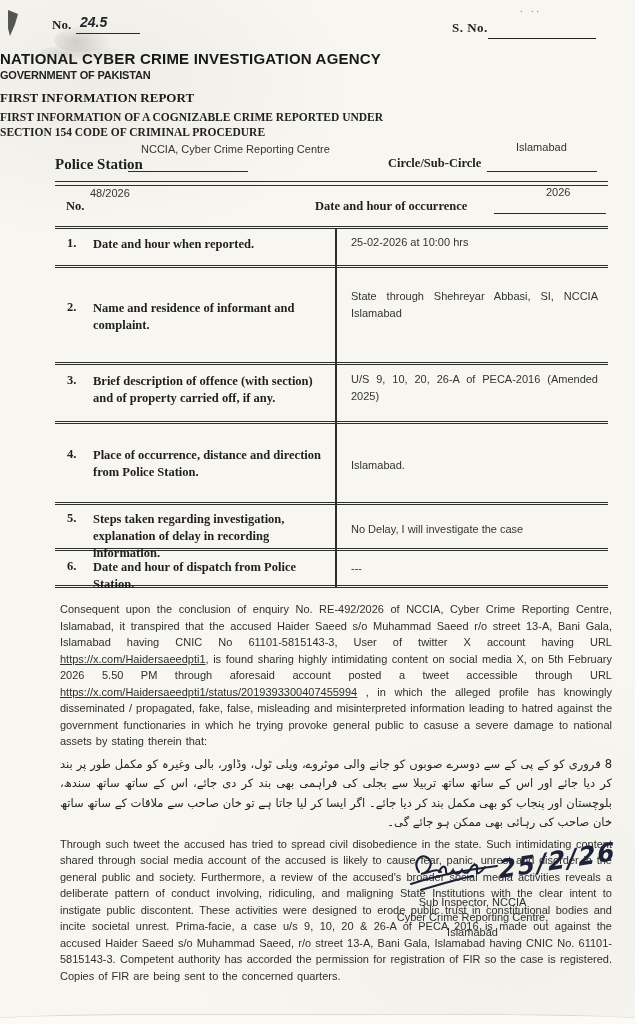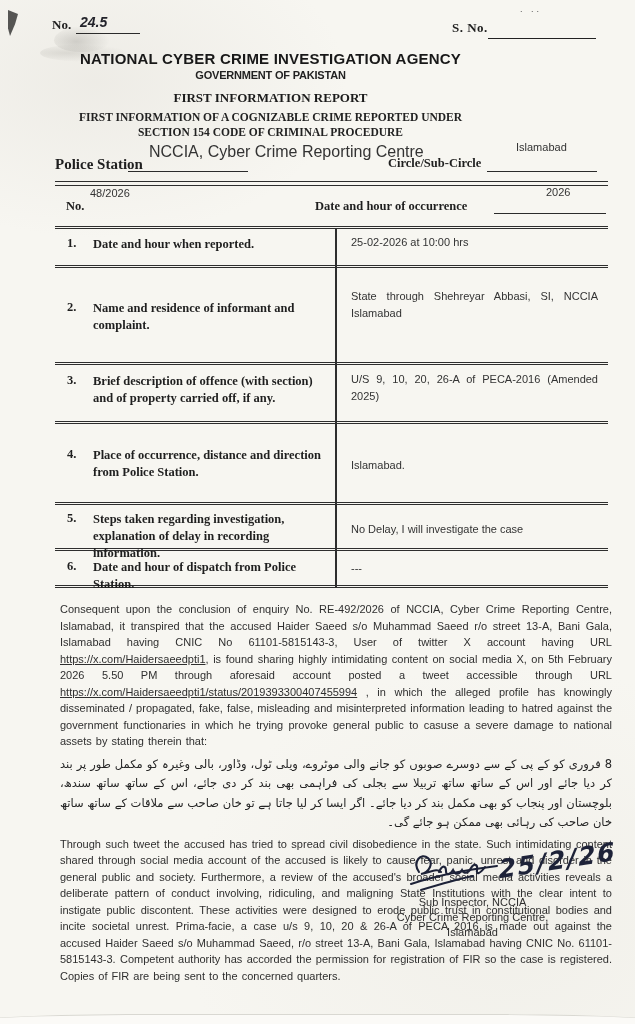--- a/index.html
+++ b/index.html
@@ -23,29 +23,29 @@
   
   .no-label{left:52px;top:17px;font-size:13px;}
   .no-value{left:80px;top:14px;font-size:14px;font-weight:bold;font-style:italic;color:#23232b;}
   .no-underline{left:76px;top:33px;width:64px;border-top:1.5px solid #2b2b2b;}
   .sn-label{left:452px;top:20px;font-size:13px;letter-spacing:.5px;}
   .sn-value{left:503px;top:12px;font-size:21px;font-weight:bold;letter-spacing:2.5px;
     color:#1c1c1e;font-family:"DejaVu Sans", sans-serif;}
   .sn-underline{left:488px;top:38px;width:108px;border-top:1.8px solid #222;}
   .sn-dots{left:520px;top:4px;font-size:9px;color:#555;letter-spacing:3px;}
   
-  .hdr{left:0;width:541px;text-align:center;}
+  .hdr{left:0;width:541px;}
   .h-agency{top:50px;font-size:15px;font-weight:bold;letter-spacing:.2px;color:#181818;}
   .h-gov{top:69px;font-size:11px;font-weight:bold;letter-spacing:-.2px;color:#222;}
   .h-fir{top:90px;font-family:"Liberation Serif",serif;font-weight:bold;font-size:13px;color:#1b1b1b;}
   .h-sub1{top:111px;font-family:"Liberation Serif",serif;font-weight:bold;font-size:11.5px;color:#222;}
   .h-sub2{top:126px;font-family:"Liberation Serif",serif;font-weight:bold;font-size:11.5px;color:#222;}
   
   .ps-label{left:55px;top:156px;font-size:15px;}
-  .ps-value{left:138px;top:143px;font-size:16px;color:#333;padding-left:11px;}
+  .ps-value{left:130px;top:143px;font-size:11px;color:#333;padding-left:11px;}
   .ps-line{left:128px;top:171px;width:120px;border-top:1.5px solid #2b2b2b;}
   .cc-label{left:388px;top:156px;font-size:12.5px;}
   .cc-value{left:516px;top:141px;font-size:11px;color:#333;}
   .cc-line{left:487px;top:171px;width:110px;border-top:1.5px solid #2b2b2b;}
   .dline{left:55px;right:27px;height:3px;border-top:1px solid #2e2e2e;border-bottom:1px solid #2e2e2e;}
   .dline1{top:181px;}
   .firno-label{left:66px;top:199px;font-size:12.5px;}
   .firno-value{left:90px;top:187px;font-size:11px;color:#333;}
   .occ-label{left:315px;top:199px;font-size:12.5px;}
   .occ-value{left:546px;top:186px;font-size:11px;color:#333;}

